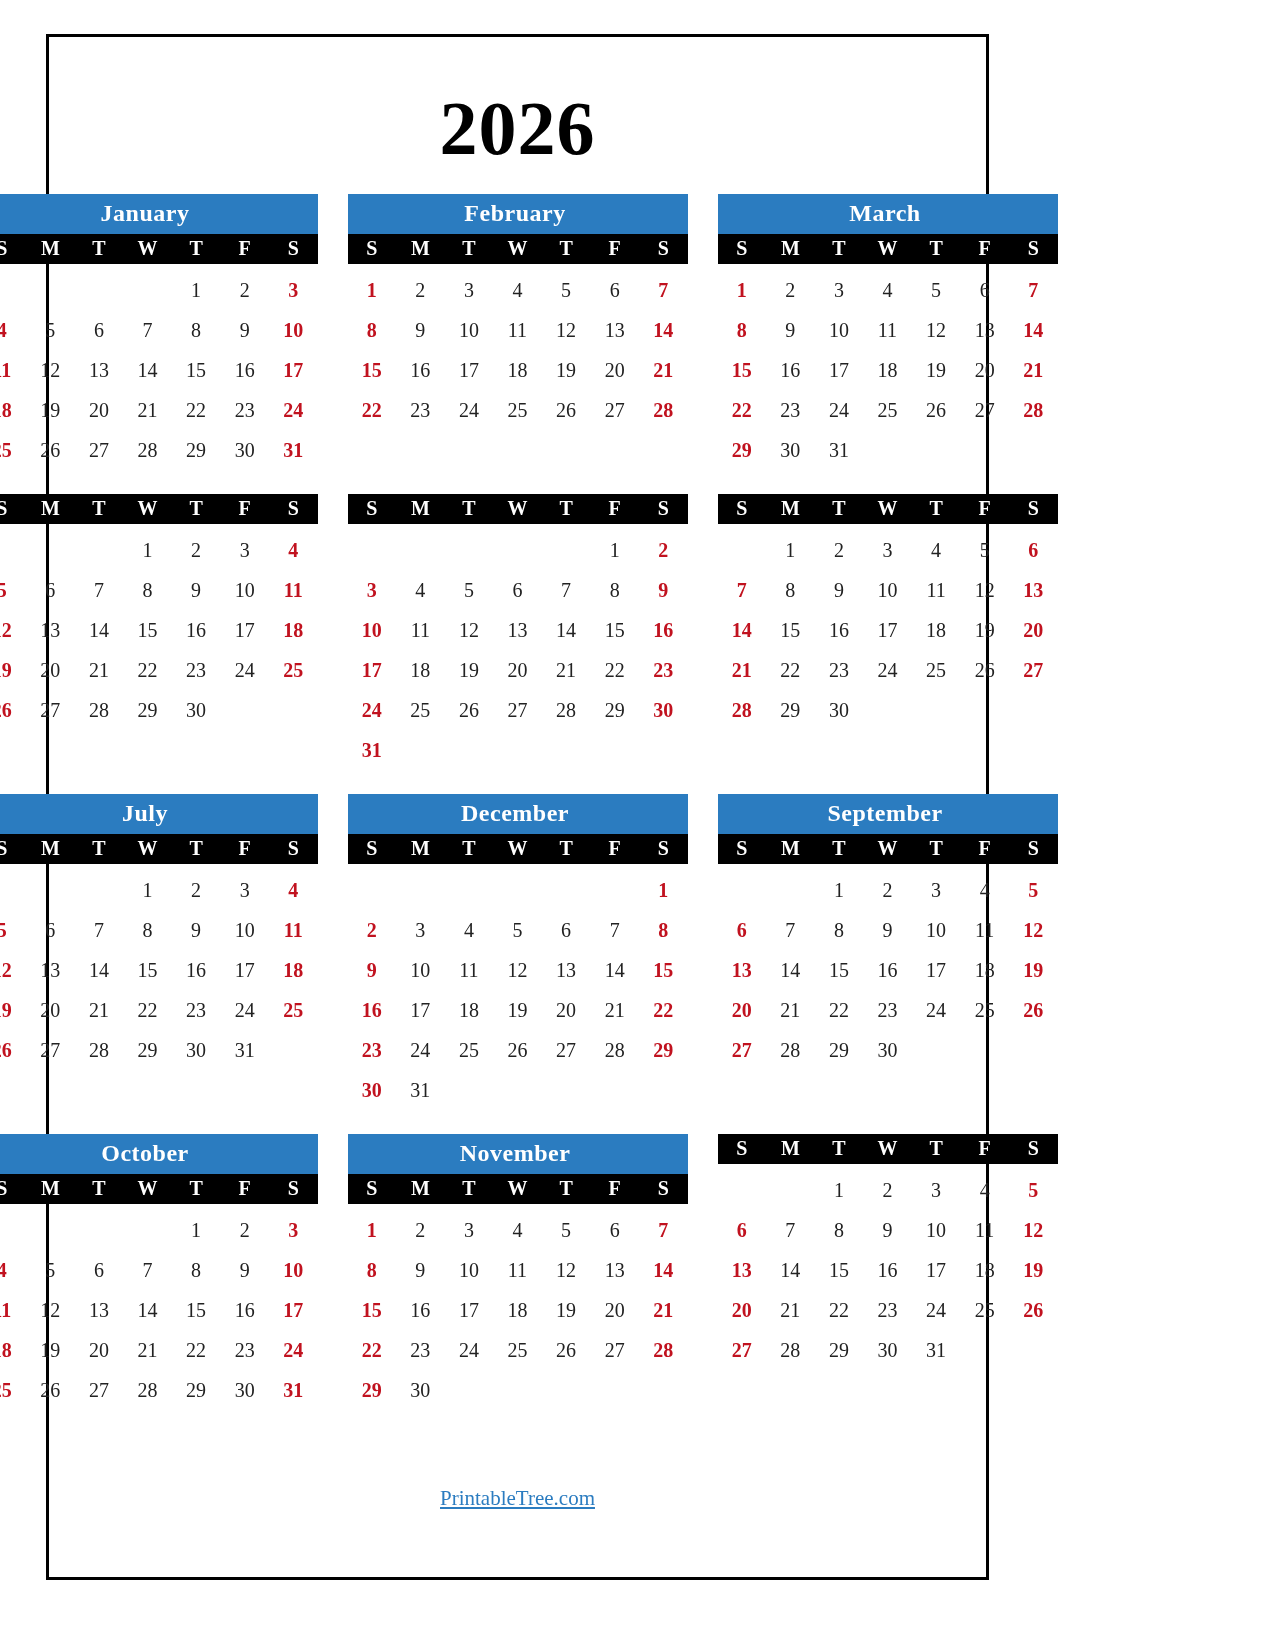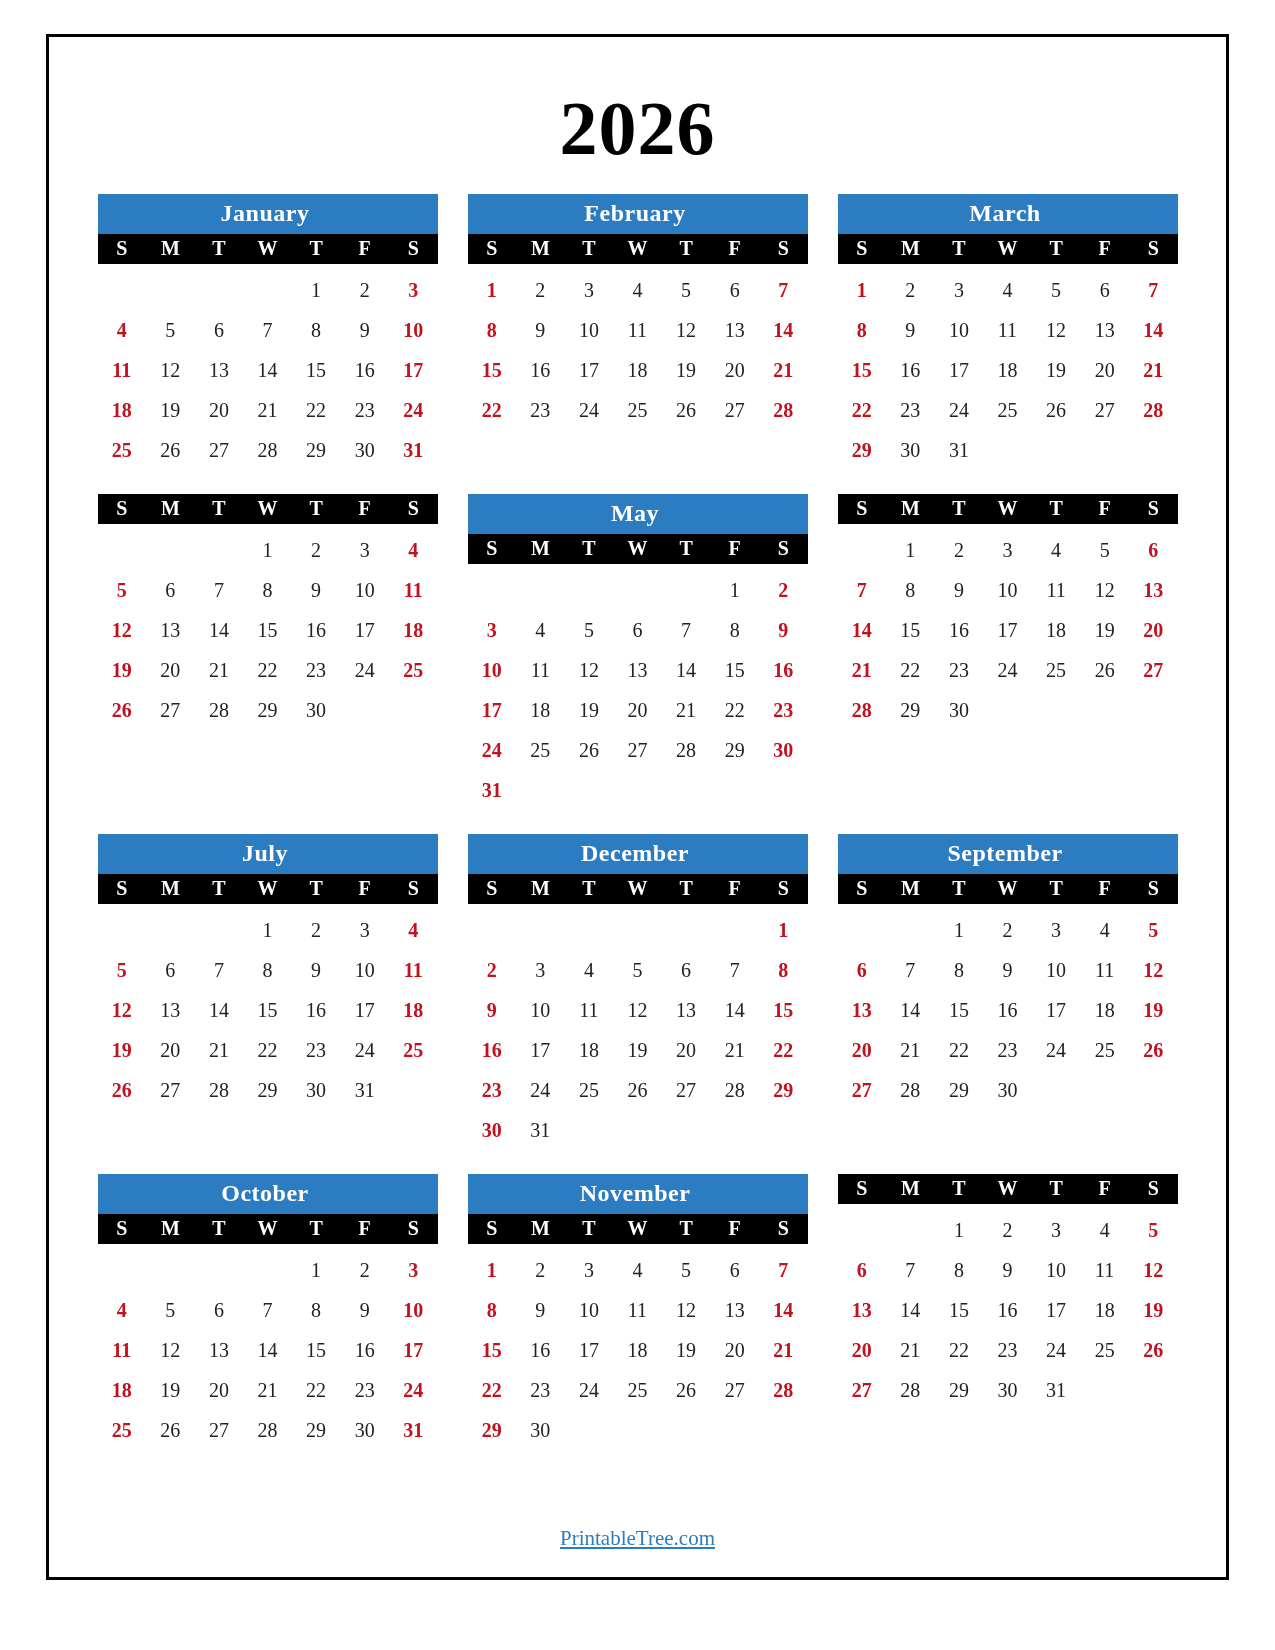--- a/index.html
+++ b/index.html
@@ -10,21 +10,21 @@
   body {
     width: 1275px;
     height: 1650px;
     font-family: "Liberation Serif", serif;
     position: relative;
   }
   .page-frame {
     position: absolute;
     left: 46px;
     top: 34px;
-    width: 1183px;
+    width: 943px;
     height: 1546px;
     border: 3px solid #000000;
     box-sizing: border-box;
     background: #ffffff;
   }
   .year-title {
     text-align: center;
     font-size: 76px;
     font-weight: bold;
     letter-spacing: 1px;
@@ -282,21 +282,20 @@
           <div class="day">24</div>
           <div class="day weekend">25</div>
           <div class="day weekend">26</div>
           <div class="day">27</div>
           <div class="day">28</div>
           <div class="day">29</div>
           <div class="day">30</div>
         </div>
       </div>
       <div class="month-block">
-        <div class="month-name">May</div>
         <div class="dow-row">
           <div class="dow">S</div>
           <div class="dow">M</div>
           <div class="dow">T</div>
           <div class="dow">W</div>
           <div class="dow">T</div>
           <div class="dow">F</div>
           <div class="dow">S</div>
         </div>
         <div class="days-grid">

